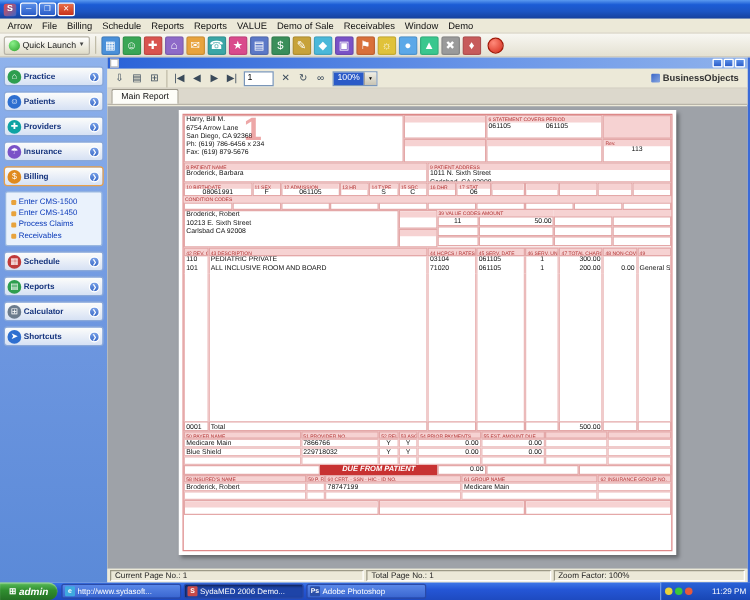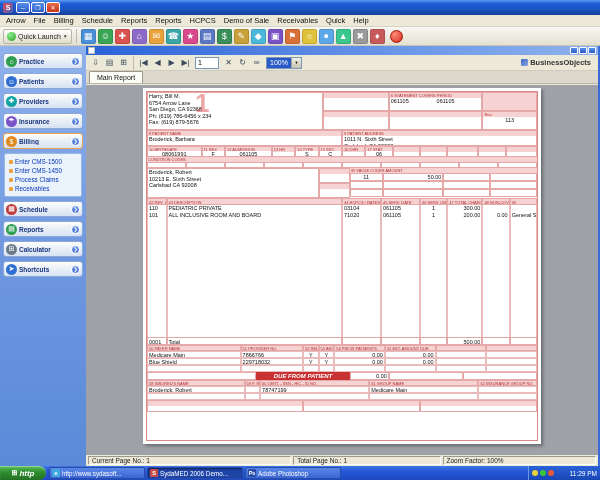--- a/index.html
+++ b/index.html
@@ -101,25 +101,25 @@
   </span>
 </div>
 
 <div class="menubar">
   <span>Arrow</span>
   <span>File</span>
   <span>Billing</span>
   <span>Schedule</span>
   <span>Reports</span>
   <span>Reports</span>
-  <span>HCPCS</span>
+  <span>VALUE</span>
   <span>Demo of Sale</span>
   <span>Receivables</span>
-  <span>Quick</span>
-  <span>Help</span>
+  <span>Window</span>
+  <span>Demo</span>
 </div>
 
 <div class="toolbar">
   <span class="ql">
     <span class="qlicon"></span>
     <span>Quick Launch</span>
     <span class="qlarr">▼</span>
   </span>
   <span class="sep"></span>
   <span class="tb-icon" style="background: rgb(74, 144, 217);">▦</span>
@@ -557,21 +557,21 @@
   <div class="statusbar">
     <span class="sp" style="width:40%">Current Page No.: 1</span>
     <span class="sp" style="width:29%">Total Page No.: 1</span>
     <span class="sp" style="flex:1">Zoom Factor: 100%</span>
   </div>
 </div>
 
 <div class="taskbar">
   <div class="startbtn">
     <span class="startflag">⊞</span>
-    <span>http</span>
+    <span>admin</span>
   </div>
   <div class="tb-apps">
     <div class="tapp">
       <span class="tapp-ico" style="background: rgb(63, 169, 224);">e</span>
       <span>http://www.sydasoft...</span>
     </div>
     <div class="tapp pressed">
       <span class="tapp-ico" style="background: rgb(200, 74, 74);">S</span>
       <span>SydaMED 2006 Demo...</span>
     </div>

